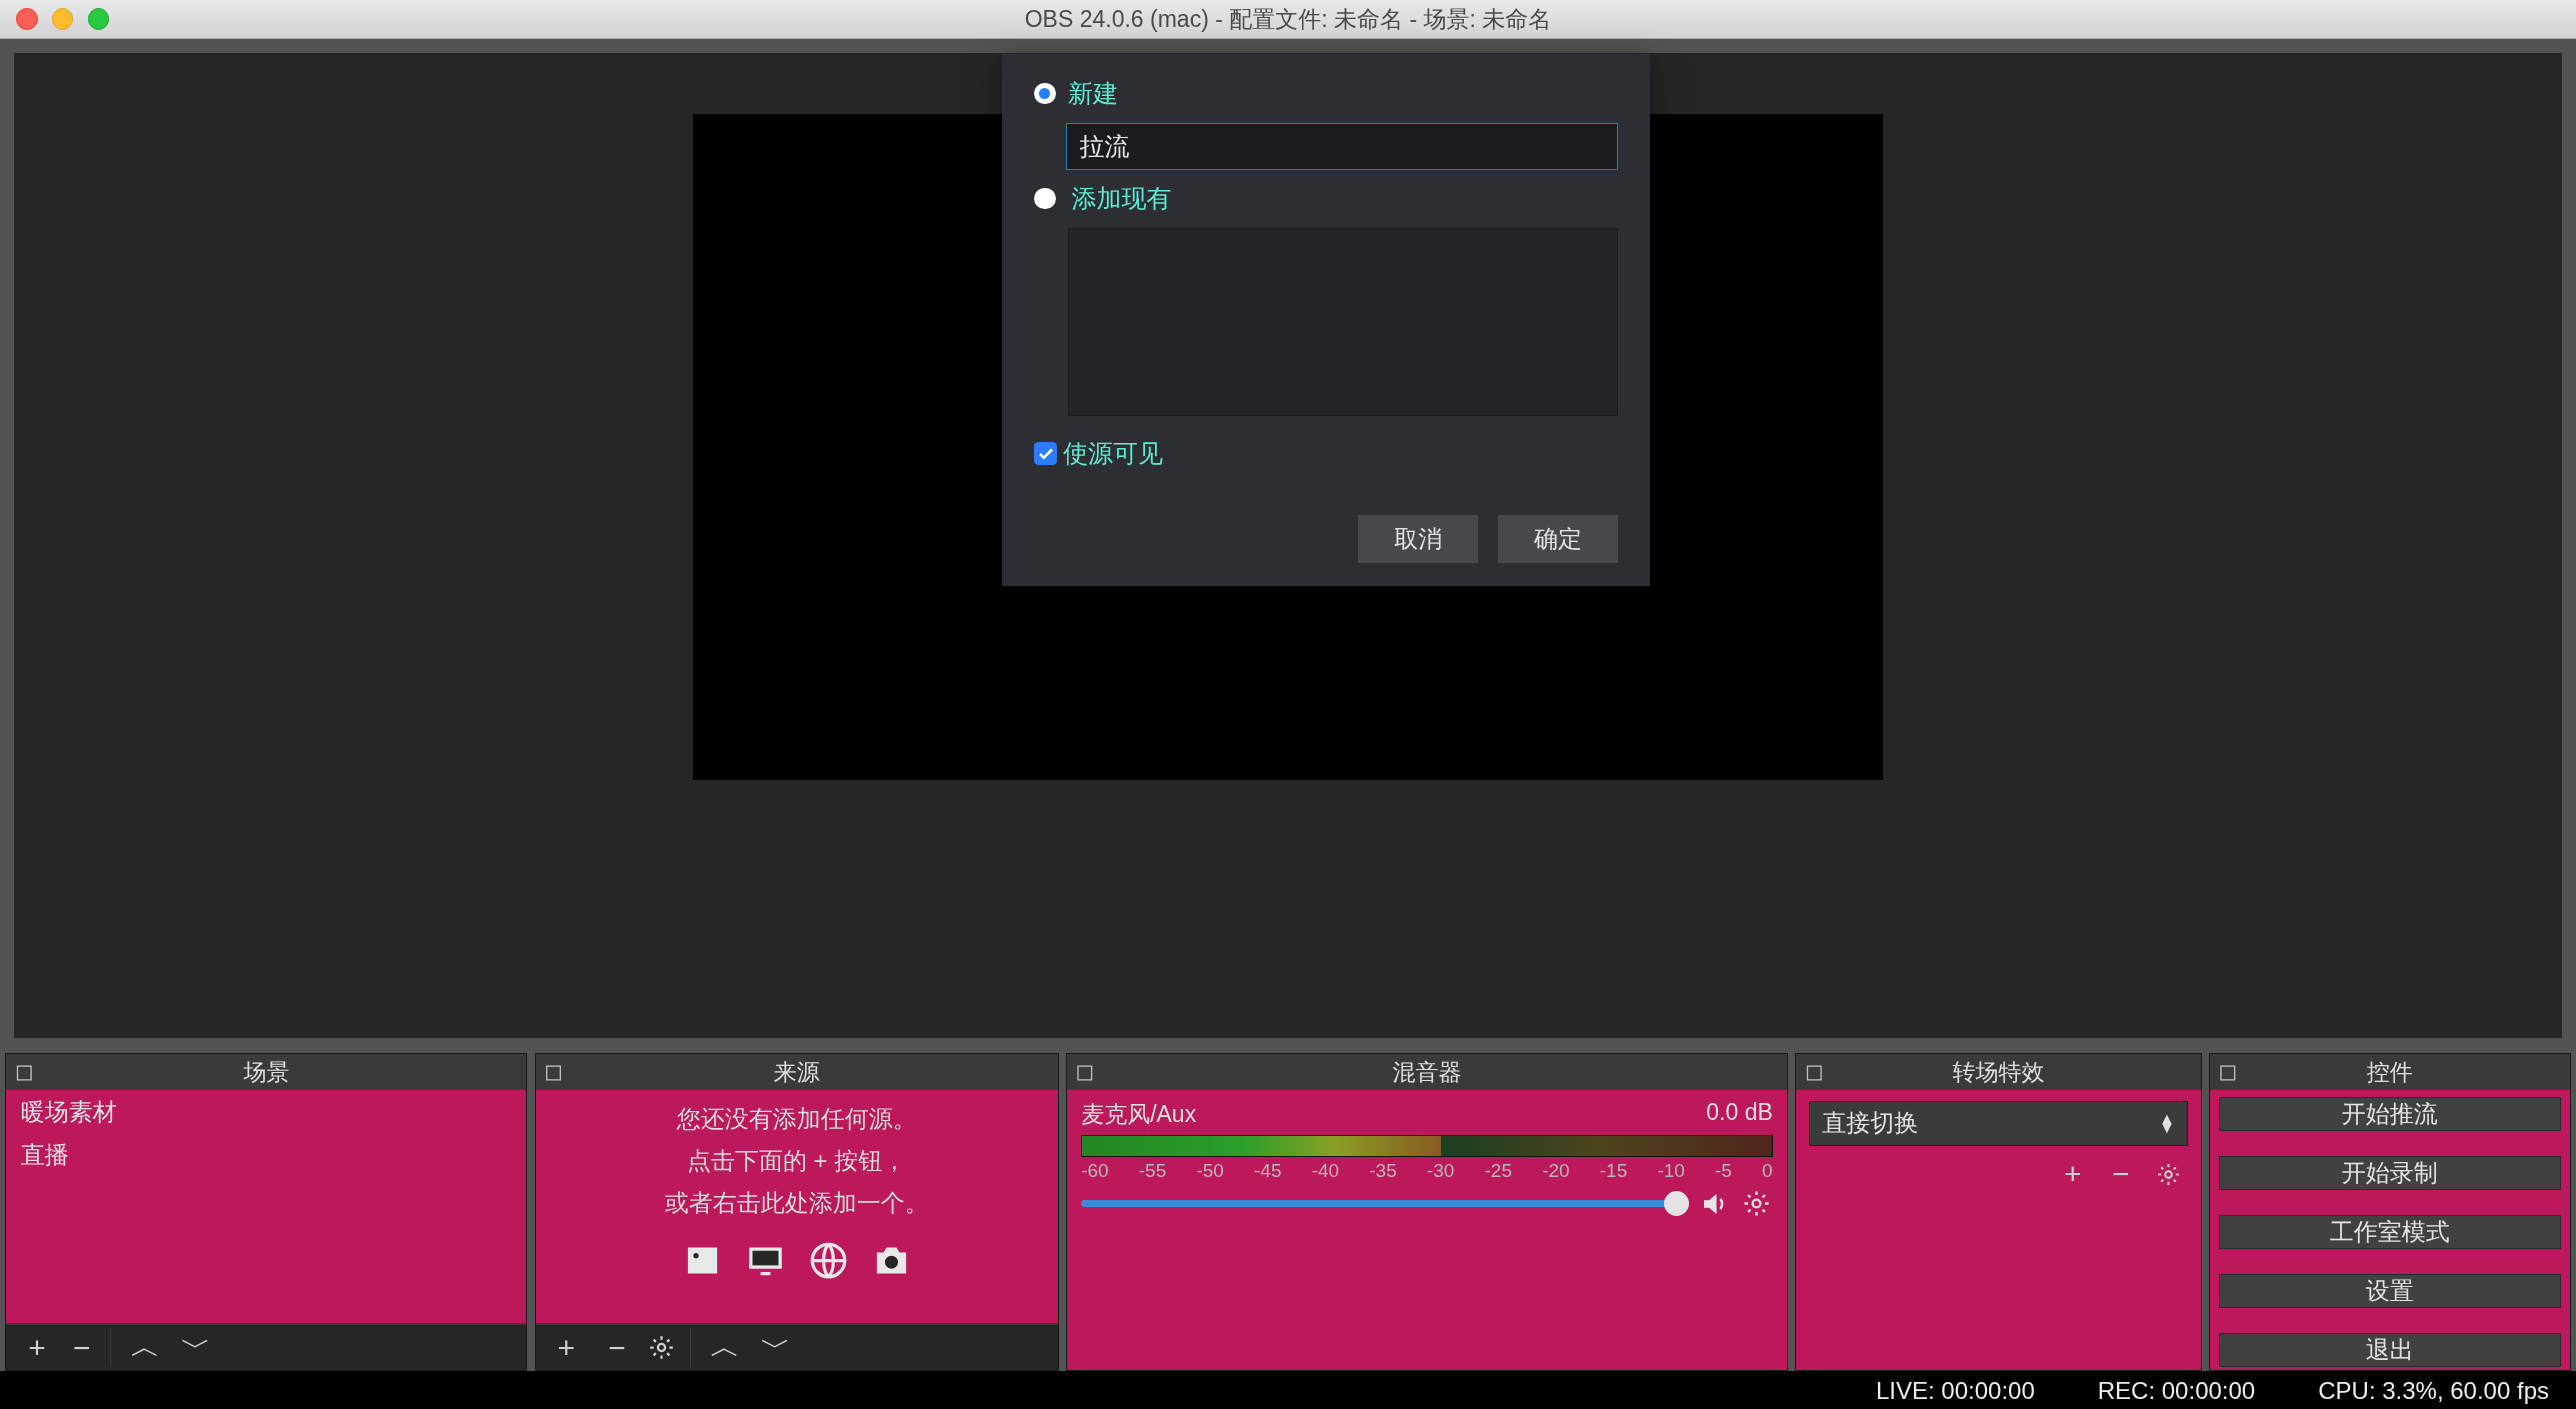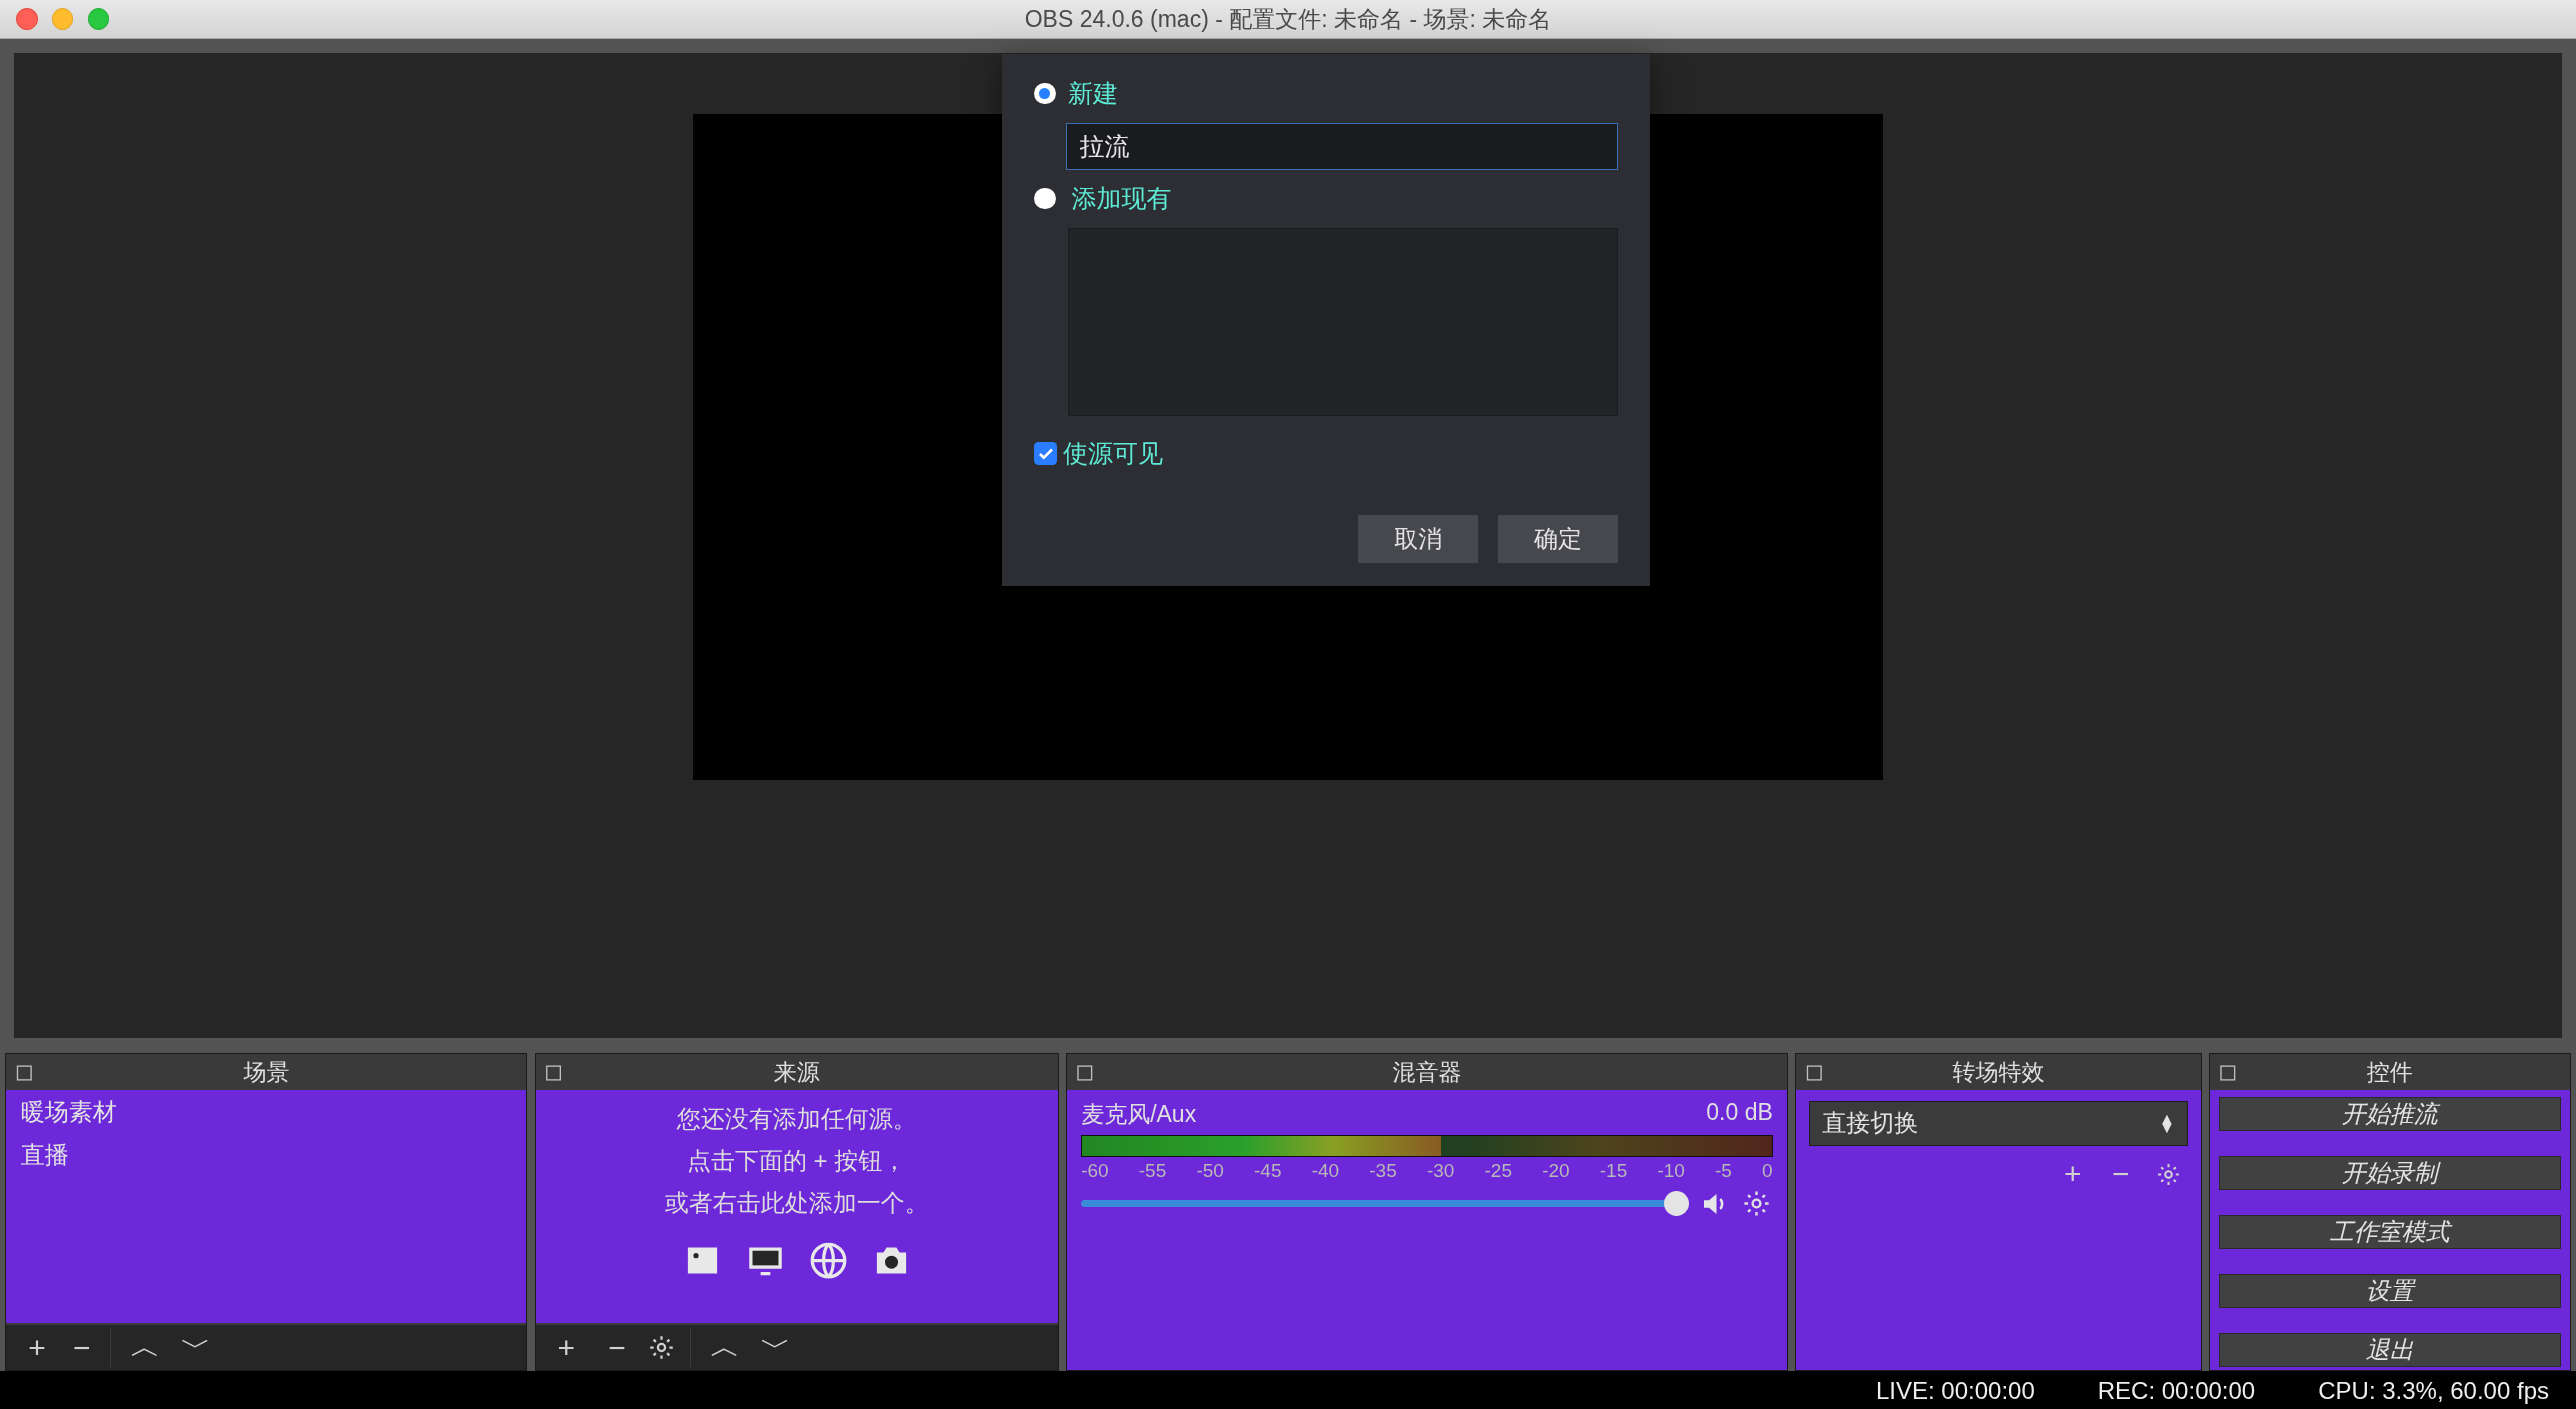--- a/index.html
+++ b/index.html
@@ -31,21 +31,21 @@
 .checkbox { width:23px; height:23px; border-radius:4.5px; background:#2a7dff; display:flex; align-items:center; justify-content:center; flex-shrink:0;}
 .checkbox svg { width:18px; height:18px; }
 .dialog-buttons { display:flex; justify-content:flex-end; gap:19.7px; margin-top:45px;}
 .dbtn { width:120px; height:48px; background:#46484d; color:#e4e4e4; border:none; font-size:24px; display:flex; align-items:center; justify-content:center;}
 
 
 .docks { position:absolute; bottom:39px; left:0; right:0; height:318px; display:flex; gap:7.2px; padding:0 5.4px;}
 .dock { background:#262626; display:flex; flex-direction:column; border:0.9px solid #1a1a1a;}
 .dock-header { height:36px; background:#3a3a3a; display:flex; align-items:center; justify-content:center; color:#e0e0e0; font-size:23px; position:relative;}
 .dock-pop { position:absolute; left:7.2px; top:7.2px; width:21.5px; height:21.5px; display:flex; align-items:center; justify-content:center; color:#c0c0c0;}
-.dock-body { flex:1; background:#6d28d9; position:relative; overflow:hidden;}
+.dock-body { flex:1; background:#be185d; position:relative; overflow:hidden;}
 .dock-toolbar { height:47px; background:#262626; border-top:2.7px solid #3c3c3c; display:flex; align-items:center; padding:0 7.2px; gap:3.6px;}
 .tbtn { width:47px; height:39px; display:flex; align-items:center; justify-content:center; color:#d0d0d0; font-size:30px;}
 .tbtn.sep{border-right:0.9px solid #3c3c3c; padding-right:10.7px; margin-right:7.2px;}
 
 .d-scenes{width:524px;}
 .d-sources{width:526px;}
 .d-mixer{width:725px;}
 .d-transitions{width:408px;}
 .d-controls{width:363px;}
 
@@ -69,21 +69,21 @@
 .slider-thumb{position:absolute; right:-1.8px; top:-9px; width:25px; height:25px; border-radius:50%; background:#e4e4e4;}
 .mix-icon{width:32px; height:32px; display:flex; align-items:center; justify-content:center;}
 
 
 .trans-body{padding:10.7px 12.5px;}
 .trans-select{height:45px; background:#3b3b3b; border:0.9px solid #1f1f1f; display:flex; align-items:center; justify-content:space-between; padding:0 12.5px; font-size:24px; color:#e2e2e2;}
 .trans-tools{display:flex; justify-content:flex-end; gap:9px; margin-top:9px;}
 .trans-tools .tbtn{width:39px;}
 
 
-.ctrl-body{padding:7.2px 9px; display:flex; flex-direction:column; gap:25px;font-style:italic;}
+.ctrl-body{padding:7.2px 9px; display:flex; flex-direction:column; gap:25px;}
 .ctrl-btn{height:48px; background:#414141; border:0.9px solid #2a2a2a; display:flex; align-items:center; justify-content:center; font-size:24px; color:#e4e4e4;}
 
 
 .statusbar{position:absolute; bottom:0; left:0; right:0; height:39px; background:#000; display:flex; align-items:center; justify-content:flex-end; gap:63px; padding:0 27px; color:#eee; font-size:24px;}
 
 svg { display:block; }
 </style>
 </head>
 <body>
 

